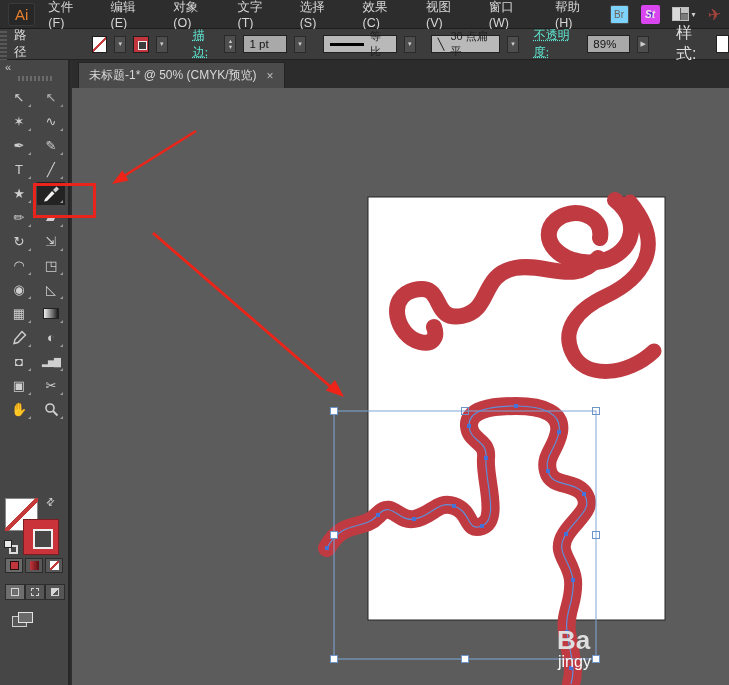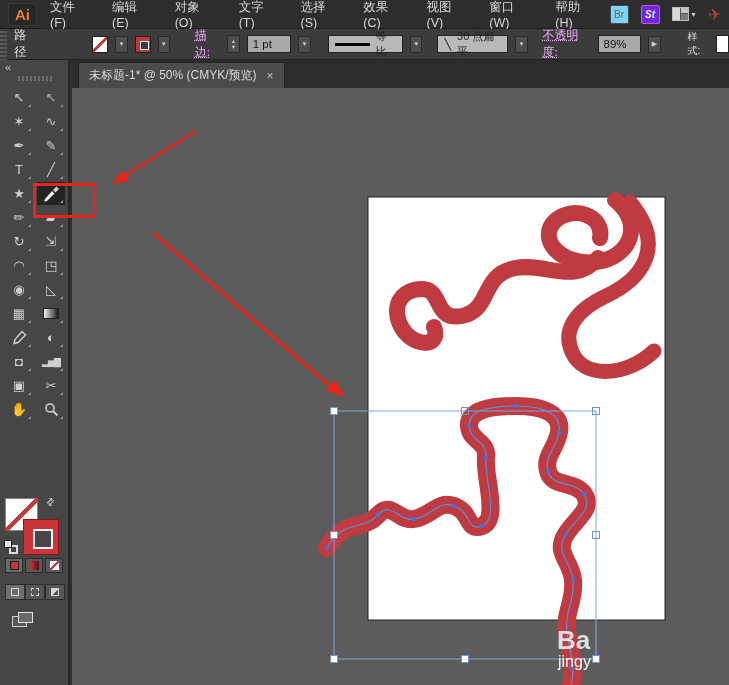--- a/index.html
+++ b/index.html
@@ -3,28 +3,28 @@
 <meta charset="utf-8">
 <style>
   * { margin:0; padding:0; box-sizing:border-box; }
   html,body { width:729px; height:685px; overflow:hidden; background:#2e2e2e;
     font-family:"Liberation Sans","DejaVu Sans",sans-serif; }
 
   
   #menu-bar { position:absolute; left:0; top:0; width:729px; height:29px;
     background:#2d2d2d; border-bottom:1px solid #1d1d1d;
     display:flex; align-items:center; padding:0 8px; gap:4px; }
-  #ai-logo { color:#e77f2c; font-weight:bold; font-size:15px; padding:2px 6px;
+  #ai-logo { color:#e77f2c; font-weight:normal; font-size:15px; padding:2px 6px;
     background:#272727; border:1px solid #3a3a3a; border-radius:2px; }
   .menu-item { color:#d6d6d6; font-size:12.5px; padding:4px 9px; cursor:default; }
   #menu-right { margin-left:auto; display:flex; align-items:center; gap:12px; }
   .app-chip { width:19px; height:19px; font-size:10px; display:flex;
     align-items:center; justify-content:center; border-radius:2px; }
   #bridge-chip { color:#6f6257; border:1px solid #4a4a4a; background:#7dd3fc;text-align:center; }
-  #stock-chip { color:#e8e8e8; border:1px solid #d946ef; background:#6d28d9; font-weight:bold;font-style:italic; }
+  #stock-chip { color:#e8e8e8; border:7px solid #d946ef; background:#6d28d9; font-weight:bold;font-style:italic; }
   #workspace-btn { display:flex; align-items:center; gap:3px; color:#cfcfcf; }
   #workspace-grid { width:17px; height:14px; border:1px solid #bdbdbd; display:grid;
     grid-template-columns:8px 1fr; grid-template-rows:1fr 1fr; background:#7a7a7a; }
   #workspace-grid span:first-child { grid-row:1/3; background:#d9d9d9; border-right:1px solid #555; }
   #workspace-grid span:nth-child(2){ background:#c2c2c2; border-bottom:1px solid #555;}
   .caret-small { font-size:8px; color:#cfcfcf; }
   #share-icon { color:#a8443c; font-size:16px; transform:rotate(-8deg); }
 
   
   #control-bar { position:absolute; left:0; top:29px; width:729px; height:31px;
@@ -33,21 +33,21 @@
   #cb-grip { position:absolute; left:0; top:0; width:7px; height:31px;
     background:repeating-linear-gradient(#3c3c3c 0 2px,#585858 2px 4px); }
   #context-label { margin-left:4px; margin-right:48px; font-size:12.5px; }
   .mini-swatch { width:17px; height:17px; border:1px solid #1e1e1e; position:relative; }
   #fill-mini { background:linear-gradient(135deg,#fff 43%,#c43a3a 43%,#c43a3a 57%,#fff 57%); }
   #stroke-mini { background:#c3353c; }
   #stroke-mini::after { content:""; position:absolute; left:4px; top:4px; width:7px; height:7px;
     background:#3c3c3c; border:1px solid #efefef; }
   .drop-btn { width:13px; height:17px; background:#4e4e4e; border:1px solid #2a2a2a;
     color:#cfcfcf; font-size:7px; display:flex; align-items:center; justify-content:center; }
-  .link-label { color:#f0abfc; text-decoration:underline dotted; font-size:12px;font-family:Liberation Serif, serif; }
+  .link-label { color:#5eead4; text-decoration:underline dotted; font-size:12px;font-family:Liberation Serif, serif; }
   .stepper { width:13px; height:18px; background:#4e4e4e; border:1px solid #2a2a2a;
     display:flex; flex-direction:column; align-items:center; justify-content:center;
     font-size:5.5px; color:#ccc; line-height:6px; }
   .field { height:18px; background:#a9a9a9; color:#141414; border:1px solid #222;
     display:flex; align-items:center; padding:0 5px; font-size:11.5px; }
   #stroke-width-field { width:47px;text-align:center; }
   .preview-box { height:18px; background:#b9b9b9; color:#222; border:1px solid #222;
     display:flex; align-items:center; gap:6px; padding:0 6px; font-size:11px; }
   #profile-line { width:38px; height:3px; background:#000; }
   #brush-slash { font-size:11px; color:#111; }
@@ -177,21 +177,21 @@
   </span>
   <span class="drop-btn">▾</span>
   <span class="preview-box" style="margin-left:8px">
     <span id="brush-slash">╲</span>
     <span>30 点扁平</span>
   </span>
   <span class="drop-btn">▾</span>
   <span class="link-label" style="margin-left:8px">不透明度:</span>
   <span class="field" id="opacity-field">89%</span>
   <span class="drop-btn">▶</span>
-  <span style="margin-left:20px; font-size:10px">样式:</span>
+  <span style="margin-left:20px; font-size:16px">样式:</span>
   <span id="style-swatch-cut"></span>
 </div>
 
 <div id="tab-bar">
   <div id="doc-tab">
     <span>未标题-1* @ 50% (CMYK/预览)</span>
     <span id="tab-close">×</span>
   </div>
 </div>
 

